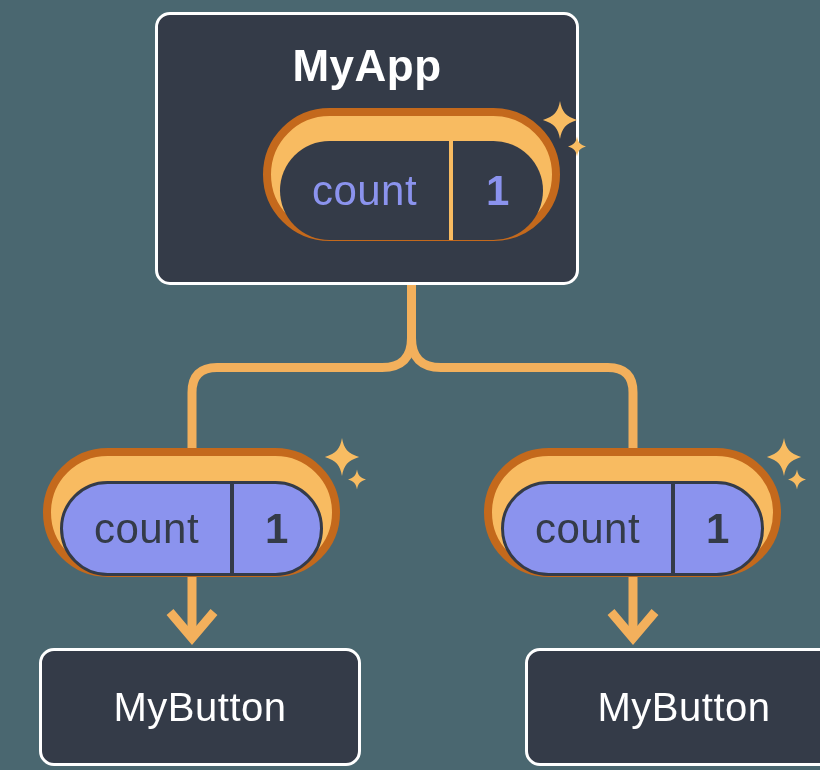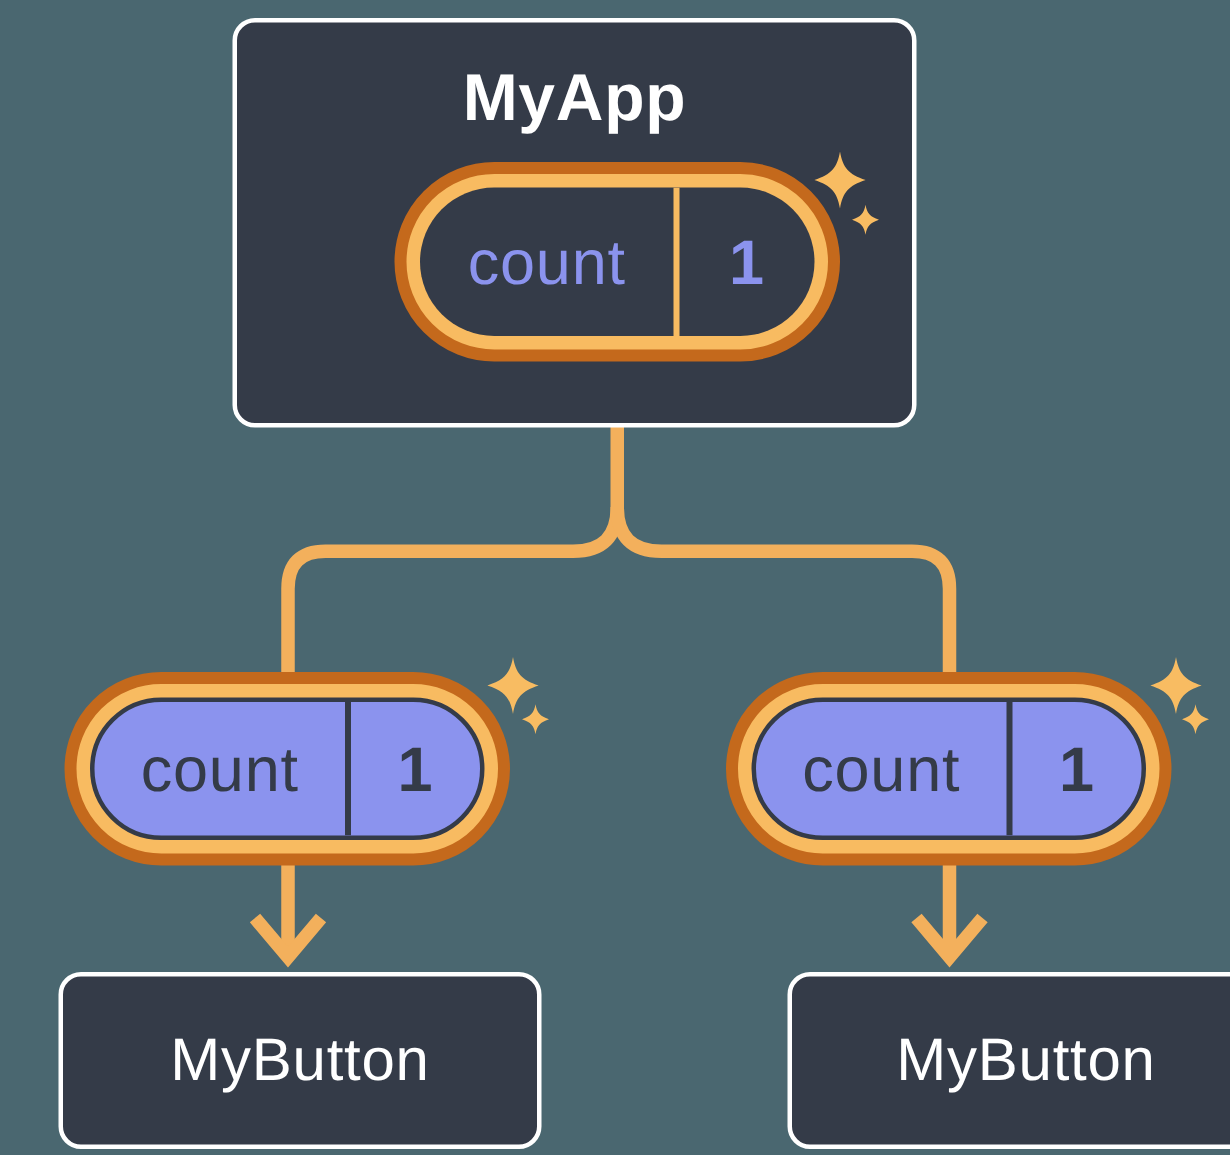--- a/index.html
+++ b/index.html
@@ -22,21 +22,21 @@
     position:relative;width:820px;height:770px;
     background:var(--canvas-background);
   }
   .connectors{position:absolute;left:0;top:0;z-index:1;}
   .node-card{
     position:absolute;z-index:2;
     background:var(--node-fill);
     border:3px solid var(--node-border);
     border-radius:15px;
   }
-  .parent-card{left:155px;top:12px;width:456px;height:273px;}
+  .parent-card{left:155px;top:12px;width:424px;height:273px;}
   .node-title{
     position:absolute;top:26px;left:0;width:100%;
     text-align:center;color:var(--node-text);
     font-size:44px;font-weight:600;letter-spacing:.5px;
   }
   .btn-card{display:flex;align-items:center;justify-content:center;margin-left:31px;}
   .btn-left{left:8px;top:648px;width:322px;height:118px;}
   .btn-right{left:494px;top:648px;width:318px;height:118px;}
   .btn-label{
     color:var(--node-text);font-size:40px;font-weight:500;letter-spacing:.5px;
@@ -47,21 +47,21 @@
     background:var(--ring-inner);
     border-radius:999px;
     padding:9px;
   }
   .pill-parent{left:263px;top:108px;height:133px;}
   .pill-child-left{left:43px;top:448px;height:129px;}
   .pill-child-right{left:484px;top:448px;height:129px;}
   .pill-inner{
     width:100%;height:100%;
     border-radius:999px;overflow:hidden;
-    display:flex;align-items:stretch;
+    display:flex;align-items:stretch;margin-top:16px;
   }
   .pill-parent .pill-inner{background:var(--node-fill);}
   .pill-child .pill-inner{
     background:var(--state-fill-child);
     border:3px solid var(--state-text-child);
   }
   .pill-cell{
     display:flex;align-items:center;justify-content:center;
     font-size:42px;letter-spacing:.5px;
   }

